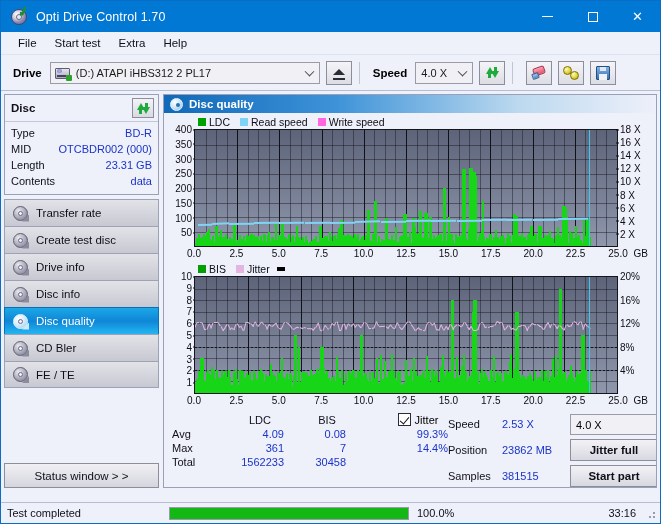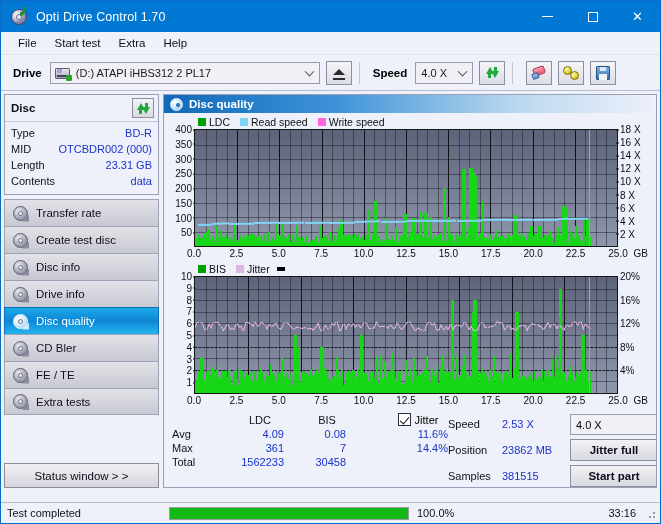--- a/index.html
+++ b/index.html
@@ -588,29 +588,29 @@
               <span class="cut"></span>
             </span>
           <span>Create test disc</span>
         </div>
         <div class="navitem">
           <span class="nav-ico">
               <span class="ring"></span>
               <span class="hole"></span>
               <span class="cut"></span>
             </span>
-          <span>Disc info</span>
+          <span>Drive info</span>
         </div>
         <div class="navitem">
           <span class="nav-ico">
               <span class="ring"></span>
               <span class="hole"></span>
               <span class="cut"></span>
             </span>
-          <span>Drive info</span>
+          <span>Disc info</span>
         </div>
         <div class="navitem active">
           <span class="nav-ico">
               <span class="ring"></span>
               <span class="hole"></span>
               <span class="cut"></span>
             </span>
           <span>Disc quality</span>
         </div>
         <div class="navitem">
@@ -621,28 +621,20 @@
             </span>
           <span>CD Bler</span>
         </div>
         <div class="navitem">
           <span class="nav-ico">
               <span class="ring"></span>
               <span class="hole"></span>
               <span class="cut"></span>
             </span>
           <span>FE / TE</span>
-        </div>
-        <div class="navitem">
-          <span class="nav-ico">
-              <span class="ring"></span>
-              <span class="hole"></span>
-              <span class="cut"></span>
-            </span>
-          <span>Extra tests</span>
         </div>
       </div>
 
       <div class="nav-spacer"></div>
       <div class="status-btn">Status window &gt; &gt;</div>
     </div>
 
     <div class="content">
       <div class="content-hdr">
         <span class="ico"></span>
@@ -1629,21 +1621,21 @@
             <div></div>
             <div class="chk-wrap">
               <span class="chk"></span>
               <span>Jitter</span>
             </div>
 
             <div class="sg-k">Avg</div>
             <div class="sg-v">4.09</div>
             <div class="sg-v">0.08</div>
             <div></div>
-            <div class="sg-j">11.6%</div>
+            <div class="sg-j">99.3%</div>
 
             <div class="sg-k">Max</div>
             <div class="sg-v">361</div>
             <div class="sg-v">7</div>
             <div></div>
             <div class="sg-j">14.4%</div>
 
             <div class="sg-k">Total</div>
             <div class="sg-v">1562233</div>
             <div class="sg-v">30458</div>

